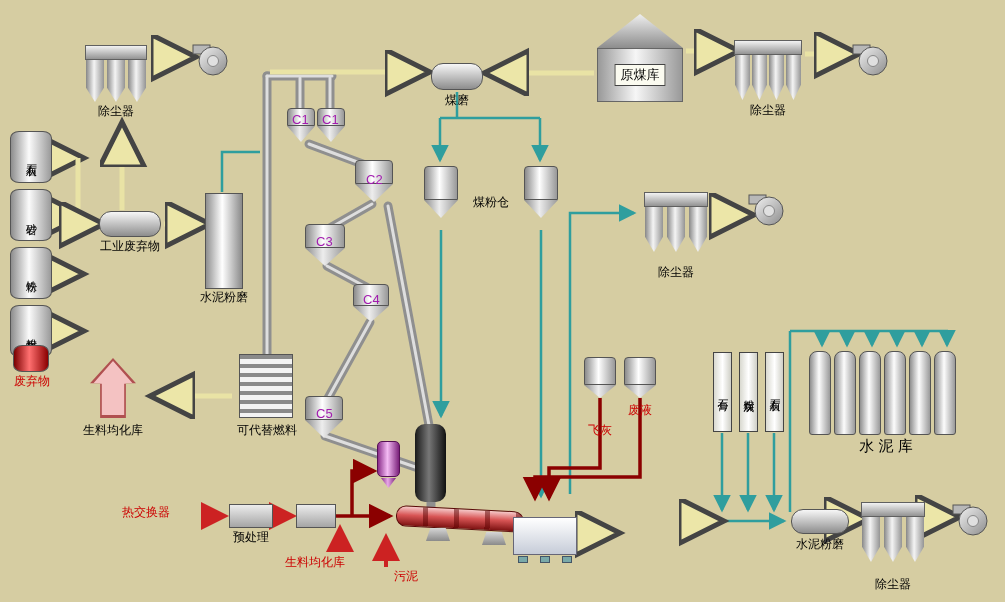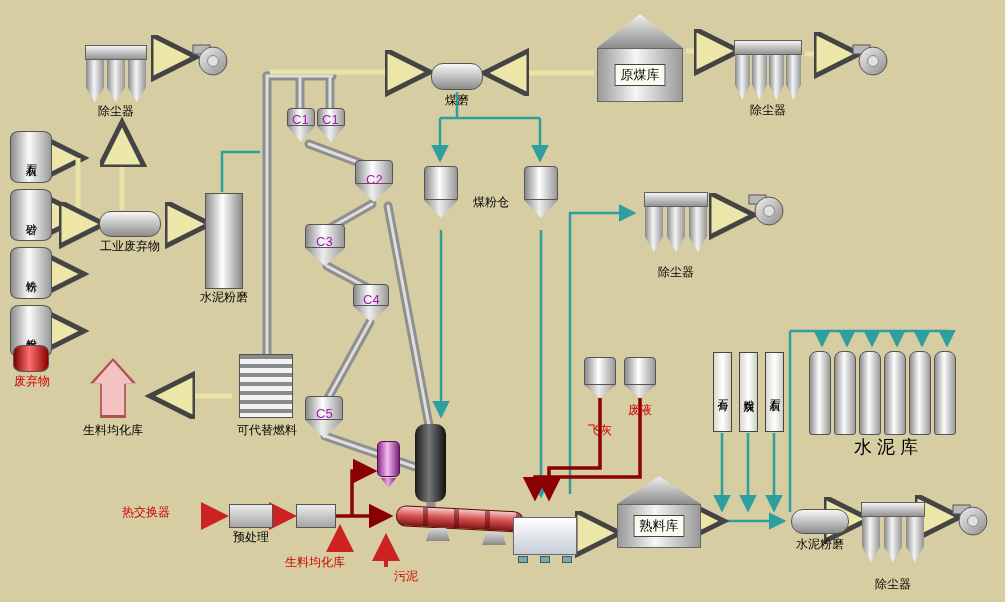--- a/index.html
+++ b/index.html
@@ -305,39 +305,33 @@
     </div>
 
   <div class="csilos" style="left:809px;top:351px">
     <div class="csilo"></div>
     <div class="csilo"></div>
     <div class="csilo"></div>
     <div class="csilo"></div>
     <div class="csilo"></div>
     <div class="csilo"></div>
   </div>
-  <span class="lbl" style="left:838px;top:438px;width:96px;font-size:18px">水 泥 库</span>
+  <span class="lbl" style="left:838px;top:438px;width:96px;font-size:15px">水 泥 库</span>
 
   <div class="calciner" style="left:415px;top:424px;width:31px;height:78px"></div>
   <div class="magv" style="left:377px;top:441px;width:23px;height:36px"></div>
   <div class="magc" style="left:381px;top:478px;width:15px;height:10px"></div>
   <div class="kiln" style="left:396px;top:505px;width:128px;height:21px"></div>
   <div class="pier" style="left:426px;top:528px;width:24px;height:13px"></div>
   <div class="pier" style="left:482px;top:532px;width:24px;height:13px"></div>
   <div class="cooler" style="left:513px;top:517px;width:64px;height:38px"></div>
   <div class="wheel" style="left:518px;top:556px;width:10px;height:7px"></div>
   <div class="wheel" style="left:540px;top:556px;width:10px;height:7px"></div>
   <div class="wheel" style="left:562px;top:556px;width:10px;height:7px"></div>
 
-  <div class="house" style="left:617px;top:476px;width:84px;height:72px">
-    <div class="roof" style="height:28px"></div>
-    <div class="hbody">
-      <span class="houselbl">熟料库</span>
-    </div>
-  </div>
 
   <div class="capsule" style="left:791px;top:509px;width:58px;height:25px"></div>
   <span class="lbl" style="left:778px;top:538px;width:84px">水泥粉磨</span>
   <div class="baghouse" style="left:861px;top:502px;width:64px;height:60px">
     <div class="bh-top"></div>
     <div class="bh-bags">
       <div class="bag" style="width:18px"></div>
       <div class="bag" style="width:18px"></div>
       <div class="bag" style="width:18px"></div>
     </div>

